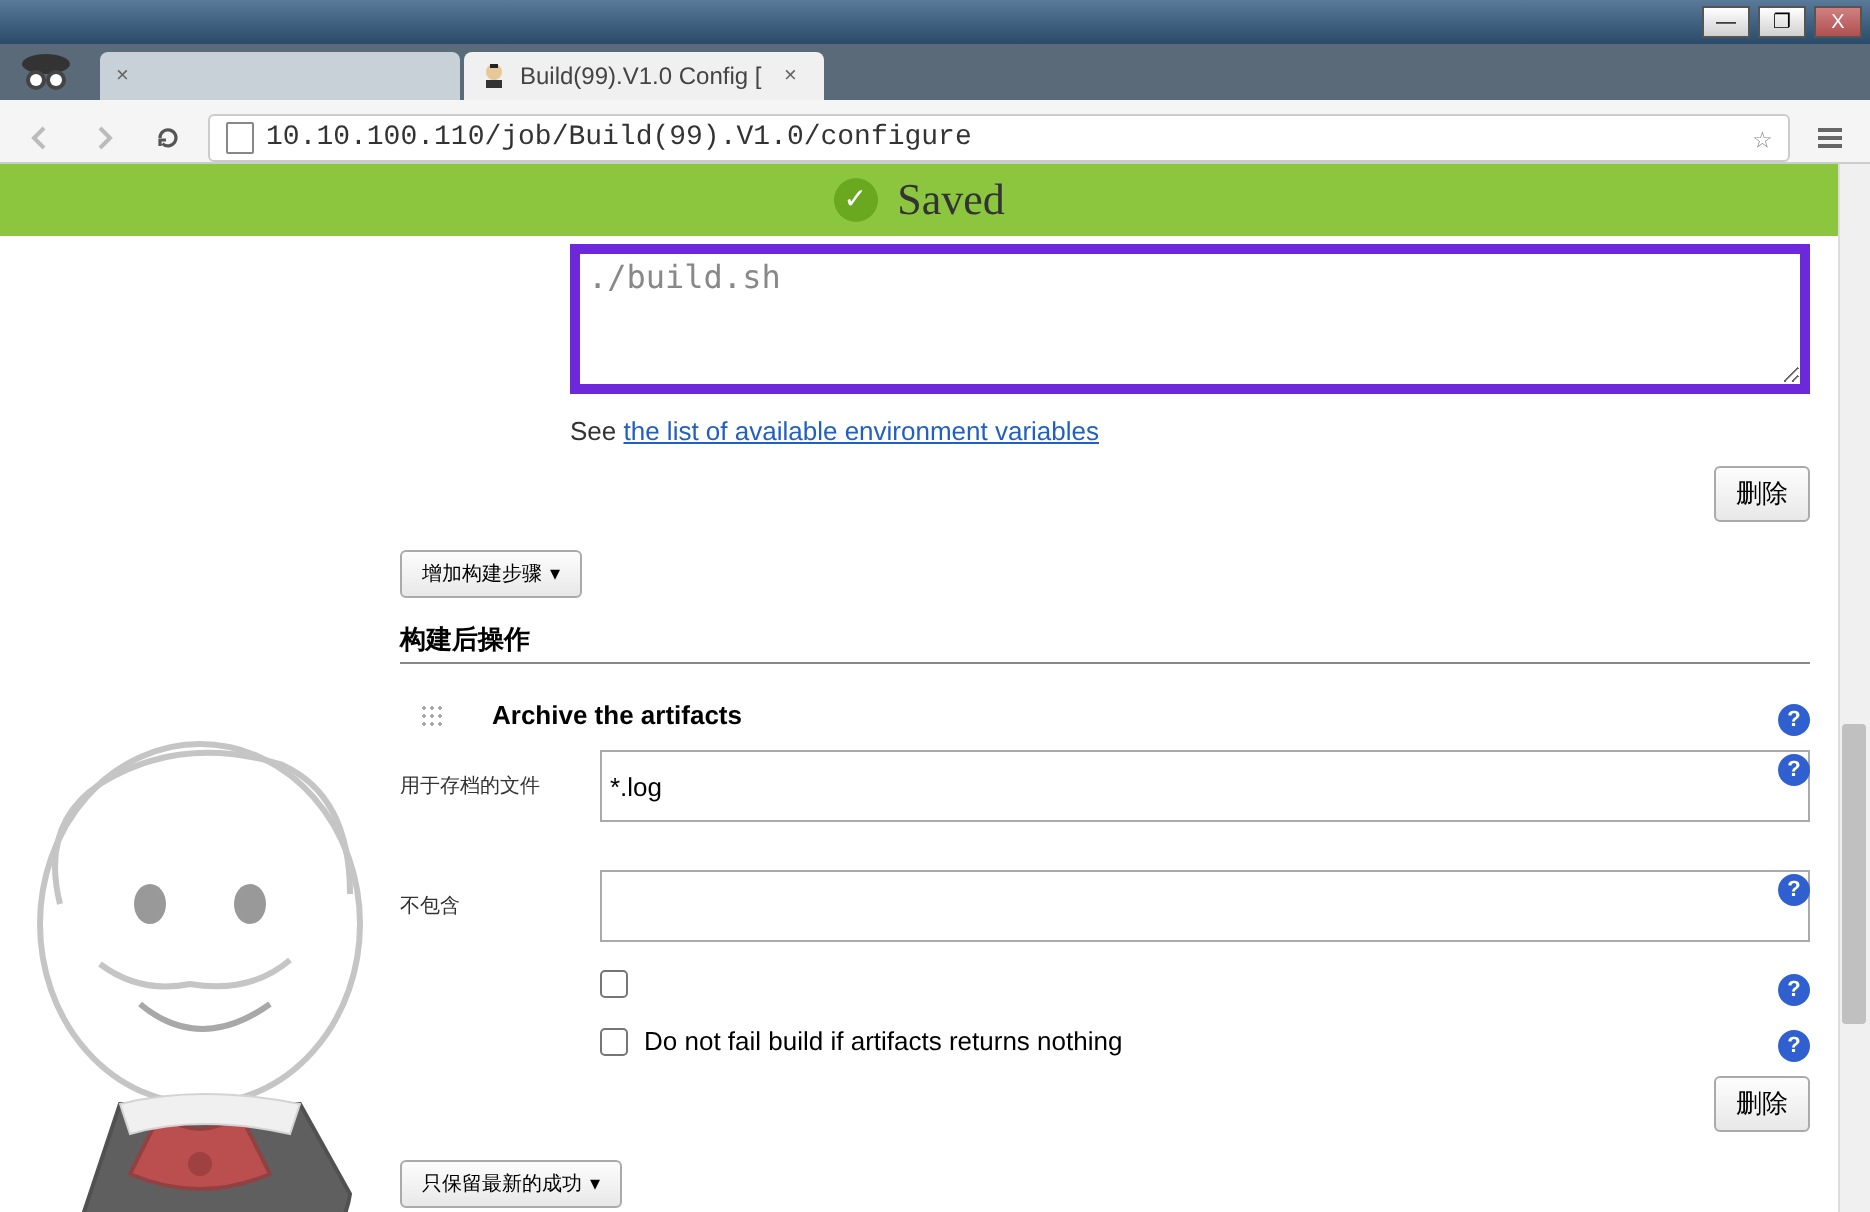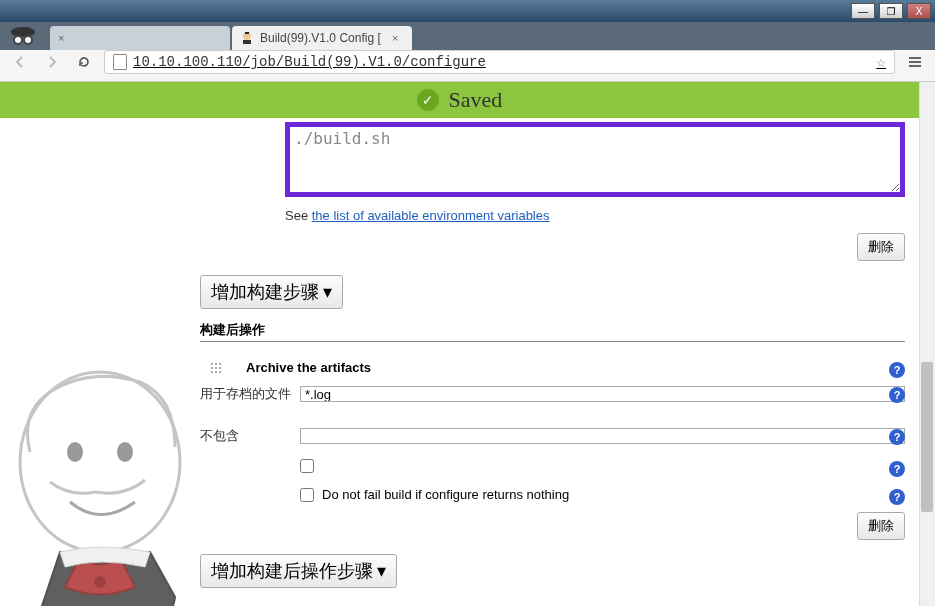--- a/index.html
+++ b/index.html
@@ -13,21 +13,21 @@
 
 .tabstrip { height: 28px; background: #5a6a78; display: flex; align-items: flex-end; padding-left: 50px; position: relative; }
 .incognito { position: absolute; left: 8px; top: 0; width: 30px; height: 28px; }
 .tab { height: 24px; background: #f0f0f0; border-radius: 4px 4px 0 0; display: flex; align-items: center; padding: 0 8px; margin-right: 2px; font-size: 12px; color: #444; min-width: 180px; max-width: 190px; gap: 6px; }
 .tab.inactive { background: #c8d0d8; }
 .tab .favicon { width: 14px; height: 14px; flex-shrink: 0; }
 .tab .title { flex: 1; white-space: nowrap; overflow: hidden; text-overflow: ellipsis; }
 .tab .tab-close { width: 12px; height: 12px; font-size: 11px; color: #666; cursor: default; }
 
 
-.addrbar { height: 32px; background: #f5f5f5; border-bottom: 1px solid #ccc; display: flex; align-items: flex-start; padding: 0 8px; gap: 8px; text-decoration: underline; }
+.addrbar { height: 32px; background: #f5f5f5; border-bottom: 1px solid #ccc; display: flex; align-items: flex-end; padding: 0 8px; gap: 8px; }
 .nav-btn { width: 24px; height: 24px; display: flex; align-items: center; justify-content: center; color: #666; font-size: 16px; }
 .nav-btn.disabled { color: #bbb; }
 .omnibox { flex: 1; height: 24px; border: 1px solid #ccc; border-radius: 3px; background: #fff; display: flex; align-items: center; padding: 0 8px; gap: 6px; font-family: "Courier New", monospace; font-size: 14px; color: #333; }
 .omnibox .page-icon { width: 14px; height: 16px; border: 1px solid #888; border-radius: 1px; }
 .star { color: #888; font-size: 16px; }
 .menu-btn { width: 24px; height: 24px; display: flex; align-items: center; justify-content: center; color: #666; }
 
 
 .page { position: relative; height: 524px; background: #fff; overflow: hidden; }
 .scrollbar-track { position: absolute; right: 0; top: 0; bottom: 0; width: 16px; background: #f0f0f0; border-left: 1px solid #ddd; }
@@ -47,29 +47,29 @@
 
 
 .form { position: absolute; top: 40px; left: 200px; right: 30px; }
 .textarea-wrap { position: absolute; top: 0; left: 85px; right: 0; }
 .shell-textarea { width: 100%; height: 75px; border: 5px solid #6d28d9; font-family: monospace; font-size: 16px; color: #888; padding: 2px 4px; resize: both; }
 .see-row { margin-top: 8px; font-size: 13px; color: #333; margin-left: 85px; }
 .see-row a { color: #2060c0; text-decoration: underline; }
 .btn-row { margin-top: 10px; text-align: right; }
 .btn { display: inline-block; padding: 4px 10px; background: linear-gradient(#fdfdfd,#e8e8e8); border: 1px solid #aaa; border-radius: 3px; font-size: 13px; cursor: default; }
 .btn.primary { border-color: #5a8ad0; background: linear-gradient(#f0f6ff,#d8e8ff); }
-.dropdown-btn { display: inline-flex; align-items: center; gap: 4px; padding: 4px 10px; background: linear-gradient(#fdfdfd,#e8e8e8); border: 1px solid #aaa; border-radius: 3px; font-size: 18px; }
+.dropdown-btn { display: inline-flex; align-items: center; gap: 4px; padding: 4px 10px; background: linear-gradient(#fdfdfd,#e8e8e8); border: 1px solid #aaa; border-radius: 3px; font-size: 10px; }
 .section-hdr { margin-top: 12px; font-weight: bold; font-size: 13px; border-bottom: 1px solid #888; padding-bottom: 2px; }
 .item-hdr { margin-top: 18px; margin-left: 10px; font-weight: bold; font-size: 13px; display: flex; align-items: center; gap: 24px; }
 .drag-handle { width: 12px; height: 12px; background-image: radial-gradient(#aaa 1px, transparent 1px); background-size: 4px 4px; }
 .help-row { position: relative; }
 .help-icon { position: absolute; right: 0; top: 2px; width: 16px; height: 16px; border-radius: 50%; background: #3060d0; color: #fff; font-size: 11px; display: flex; align-items: center; justify-content: center; font-weight: bold; }
 .field-row { display: flex; align-items: center; margin-top: 10px; gap: 8px; }
-.field-label { width: 92px; font-size: 13px; color: #333; flex-shrink: 0; }
-.field-input { flex: 1; height: 16px; border: 1px solid #aaa; padding: 0 4px; font-size: 13px; }
+.field-label { width: 92px; font-size: 10px; color: #333; flex-shrink: 0; }
+.field-input { flex: 1; height: 36px; border: 1px solid #aaa; padding: 0 4px; font-size: 13px; }
 .check-row { display: flex; align-items: center; margin-top: 14px; margin-left: 100px; gap: 8px; font-size: 13px; }
 .check-row input { width: 14px; height: 14px; }
 .footer-btns { margin-top: 18px; display: flex; gap: 8px; }
 </style>
 </head>
 <body>
 
 <div class="titlebar">
   <div class="win-btn">—</div>
   <div class="win-btn">❐</div>
@@ -206,31 +206,31 @@
       <span class="help-icon">?</span>
     </div>
 
     <div class="check-row help-row">
       <input type="checkbox" style="">
       <span class="help-icon">?</span>
     </div>
 
     <div class="check-row help-row">
       <input type="checkbox" style="">
-      <span>Do not fail build if configure returns nothing</span>
+      <span>Do not fail build if artifacts returns nothing</span>
       <span class="help-icon">?</span>
     </div>
 
     <div class="btn-row">
       <span class="btn">删除</span>
     </div>
 
     <div style="margin-top:14px">
       <span class="dropdown-btn">
-        <span>增加构建后操作步骤</span>
+        <span>只保留最新的成功</span>
         <span>▾</span>
       </span>
     </div>
 
     <div class="footer-btns">
       <span class="btn">保存</span>
       <span class="btn primary">应用</span>
     </div>
 
   </div>

